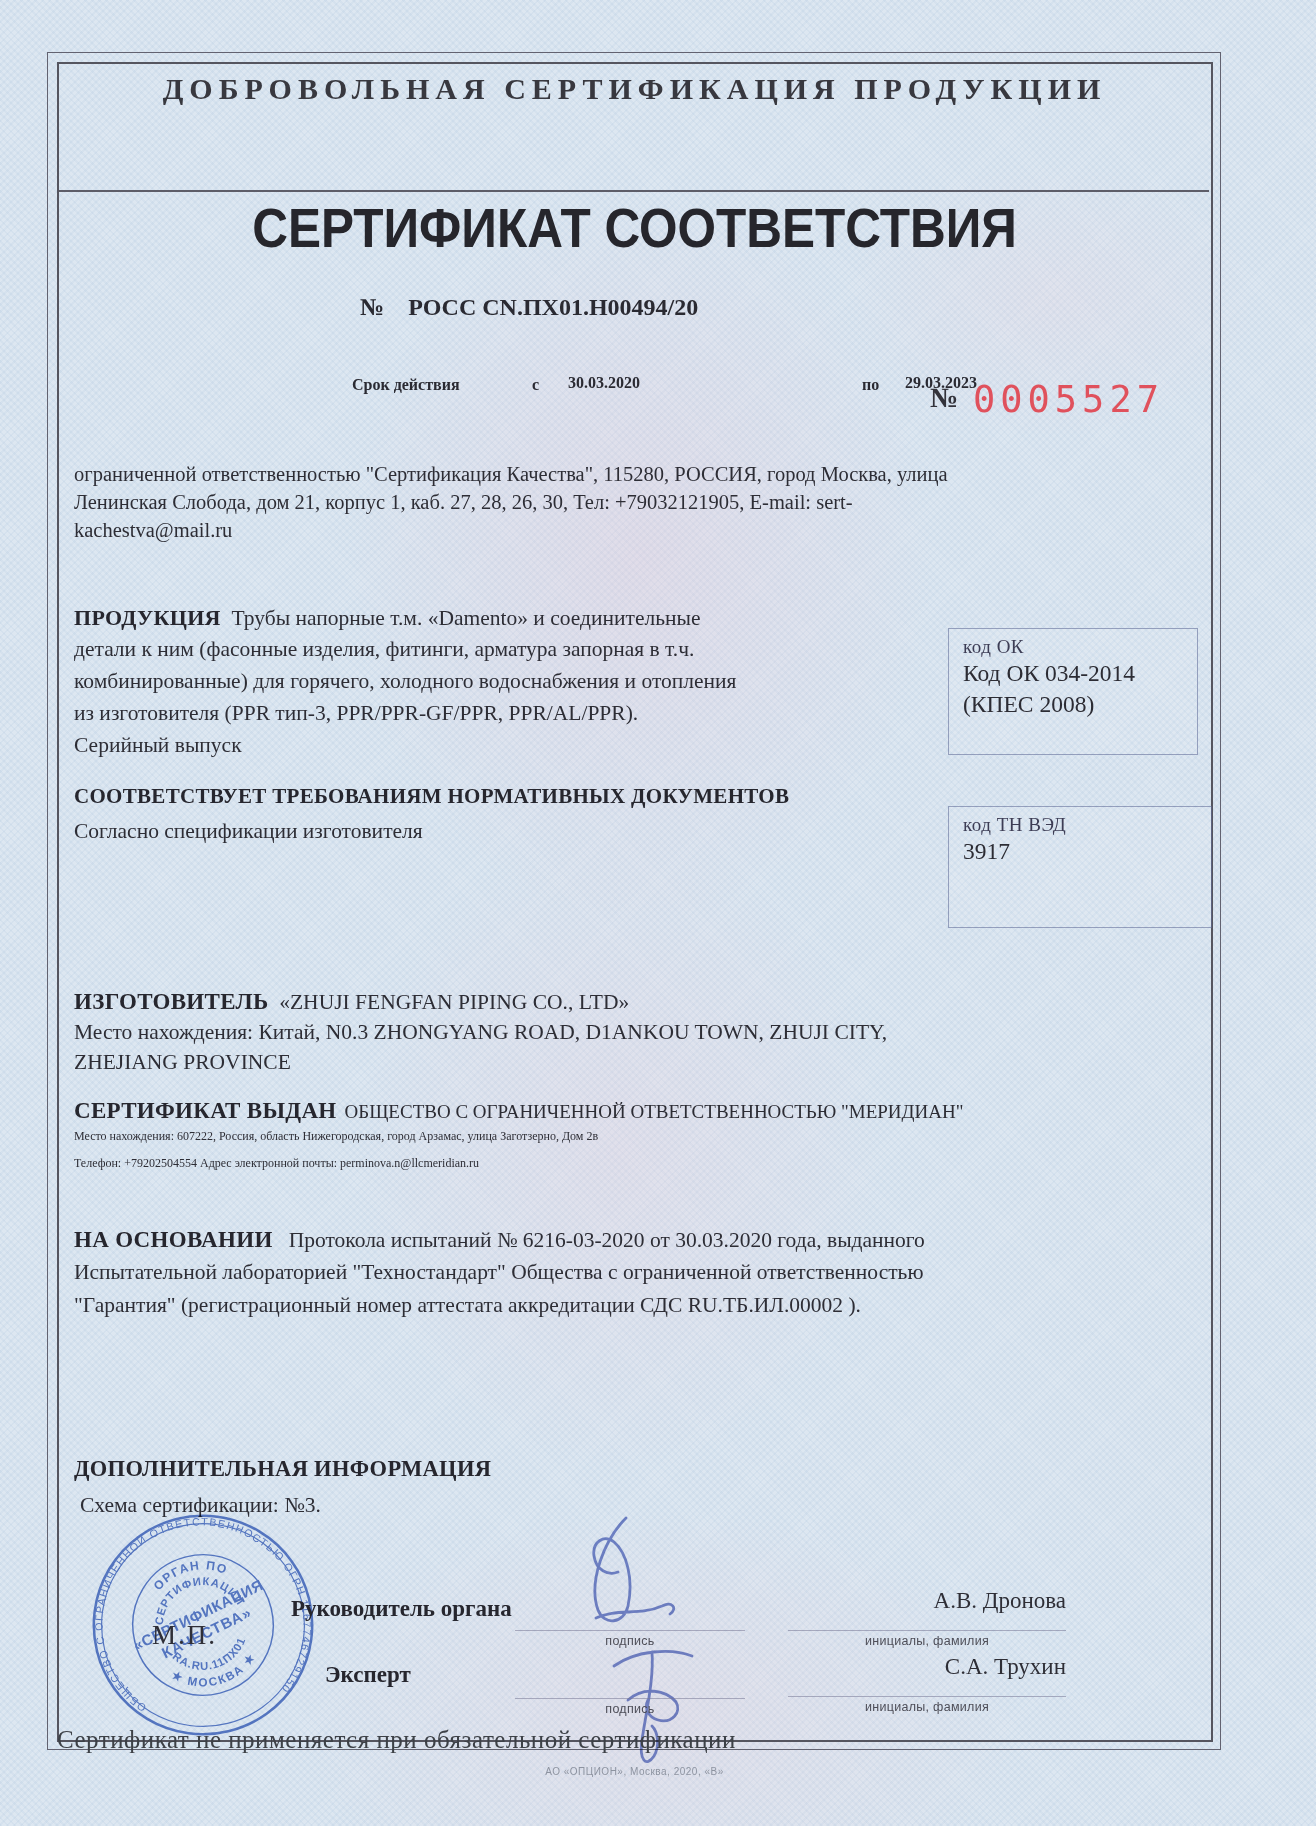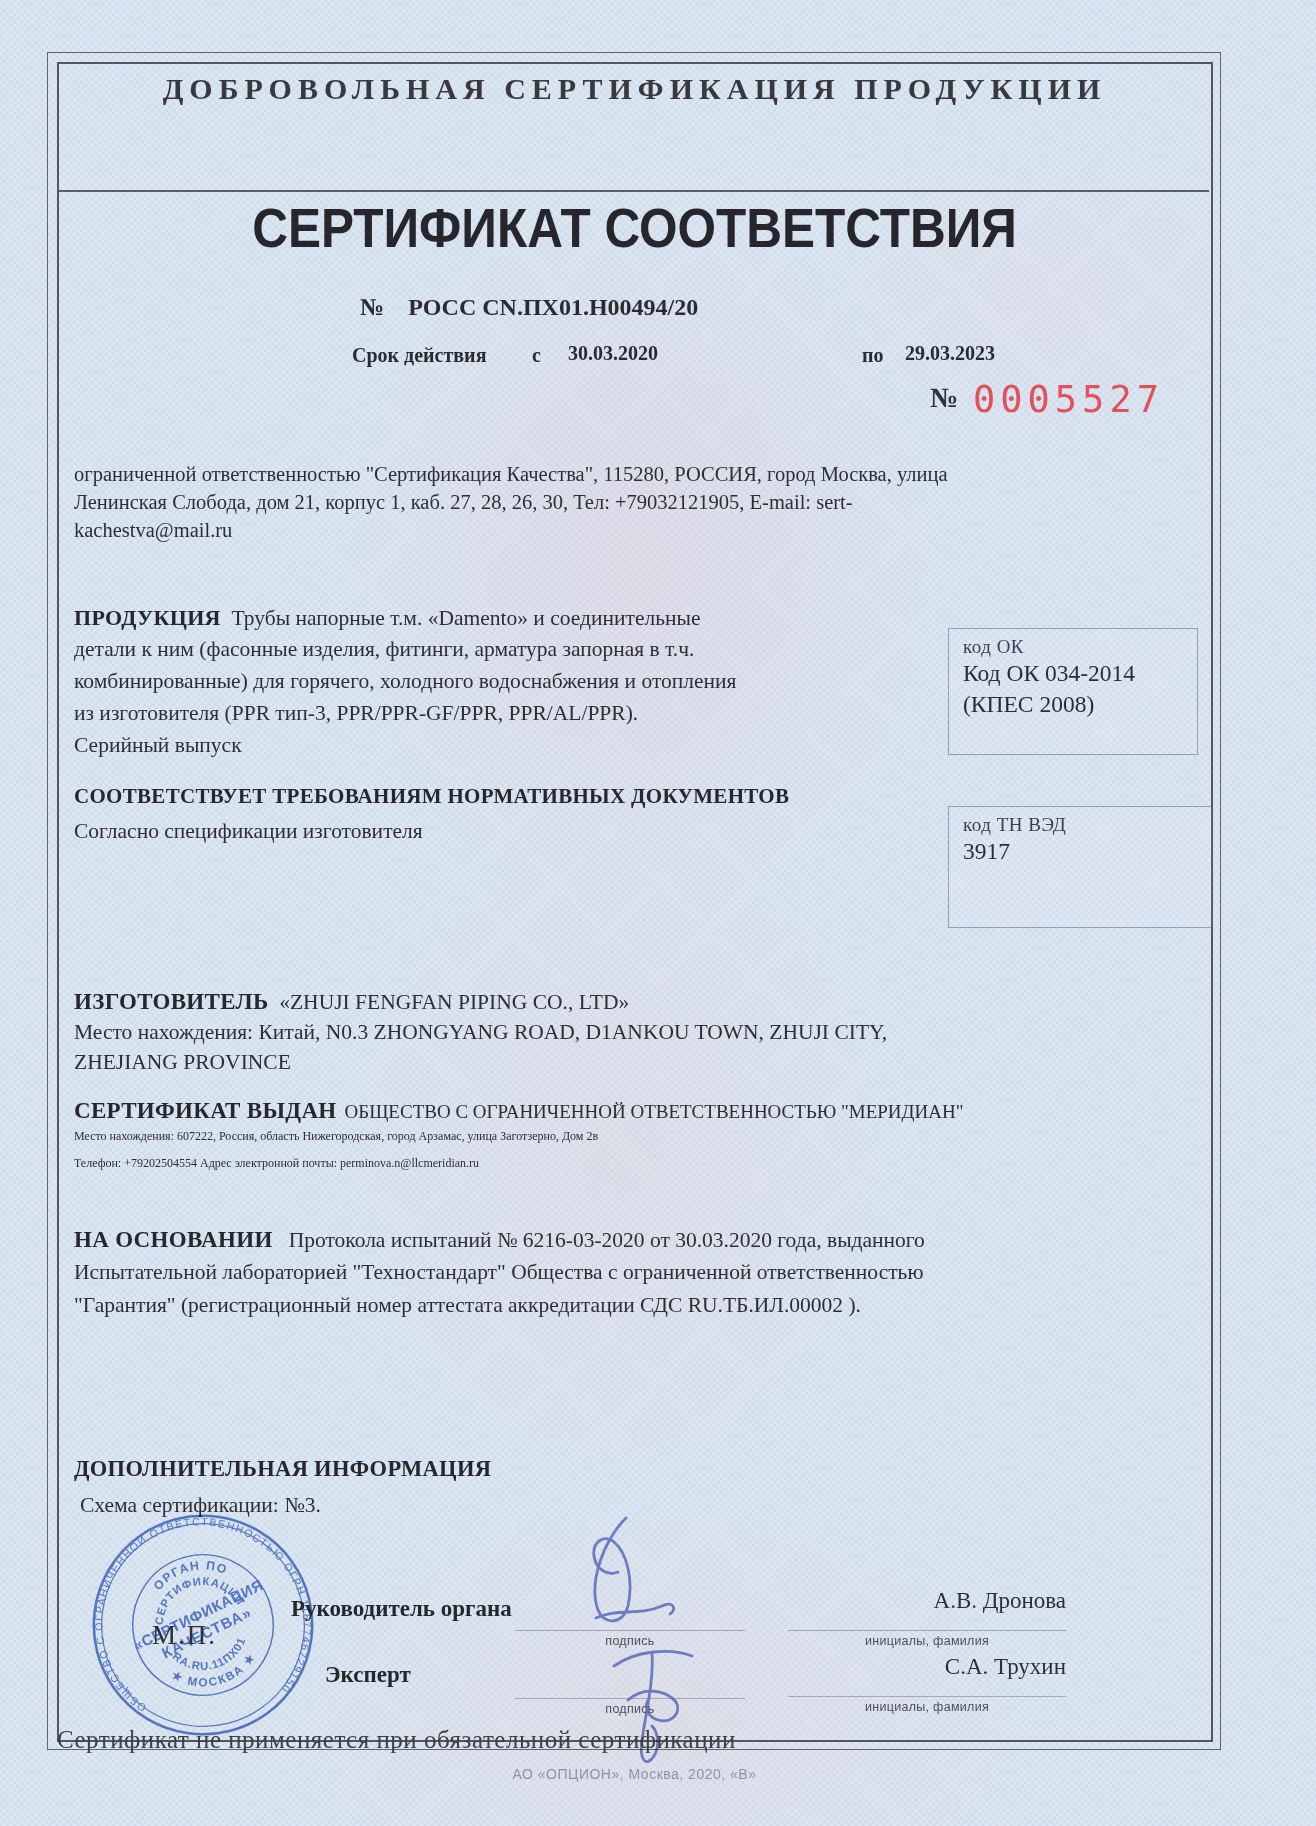--- a/index.html
+++ b/index.html
@@ -22,21 +22,21 @@
     left:57px; top:72px; width:1155px; text-align:center;
     font-weight:bold; font-size:30px; letter-spacing:6px; color:#38383f; white-space:nowrap;
   }
   .hdr-rule{left:59px; top:190px; width:1150px; height:0; border-top:2px solid #5d5d68;}
   .cert-title{
     left:57px; top:196px; width:1155px; text-align:center; white-space:nowrap;
     font-family:"Liberation Sans", sans-serif; font-weight:700; font-size:55px;
     color:#26262c; transform:scaleX(.9); letter-spacing:0;
   }
   .reg-line{top:294px; font-size:24px; font-weight:bold; color:#2a2a32; white-space:nowrap;}
-  .val{font-size:20px; font-weight:bold; color:#2a2a32; white-space:nowrap;}
+  .val{font-size:16px; font-weight:bold; color:#2a2a32; white-space:nowrap;margin-top:32px;}
   .blank-no-sign{font-size:28px; font-weight:bold; color:#33333b;}
   .blank-digits{
     font-family:"DejaVu Sans Mono", monospace; font-size:37px; letter-spacing:5px;
     color:#e0515c; white-space:nowrap;
   }
   .lbl{font-weight:bold; font-size:22px; letter-spacing:.3px; color:#26262e;}
   .t20{font-size:20.5px; line-height:27.5px; color:#2d2d35; white-space:nowrap;}
   .t21{font-size:21.5px; line-height:31.5px; color:#2d2d35; white-space:nowrap;}
   .t18{font-size:12px; color:#2d2d35; white-space:nowrap;}
   .codebox{
@@ -52,21 +52,21 @@
   }
   .sig-name{font-size:23px; color:#2e2e36; text-align:right; white-space:nowrap;}
   .role{font-weight:bold; font-size:23px; color:#26262e; white-space:nowrap;margin-left:45px;}
   .mp{font-size:27px; letter-spacing:2px; color:#2f2f37;}
   .bottom-note{
     left:57px; top:1706px; width:1155px; text-align:left;
     font-size:25px; color:#3d4147; letter-spacing:.5px;margin-top:20px;
   }
   .print-info{
     left:57px; top:1766px; width:1155px; text-align:center;
-    font-family:"Liberation Sans", sans-serif; font-size:14px; color:#8d93a0; letter-spacing:.5px;
+    font-family:"Liberation Sans", sans-serif; font-size:10px; color:#8d93a0; letter-spacing:.5px;
   }
   .stamp-svg{left:86px; top:1508px; transform:rotate(-14deg); opacity:.88; mix-blend-mode:multiply;}
   .sig-svg{mix-blend-mode:multiply;}
 </style>
 </head>
 <body>
 
 <div class="page">
 
   <div class="abs frame-outer"></div>

